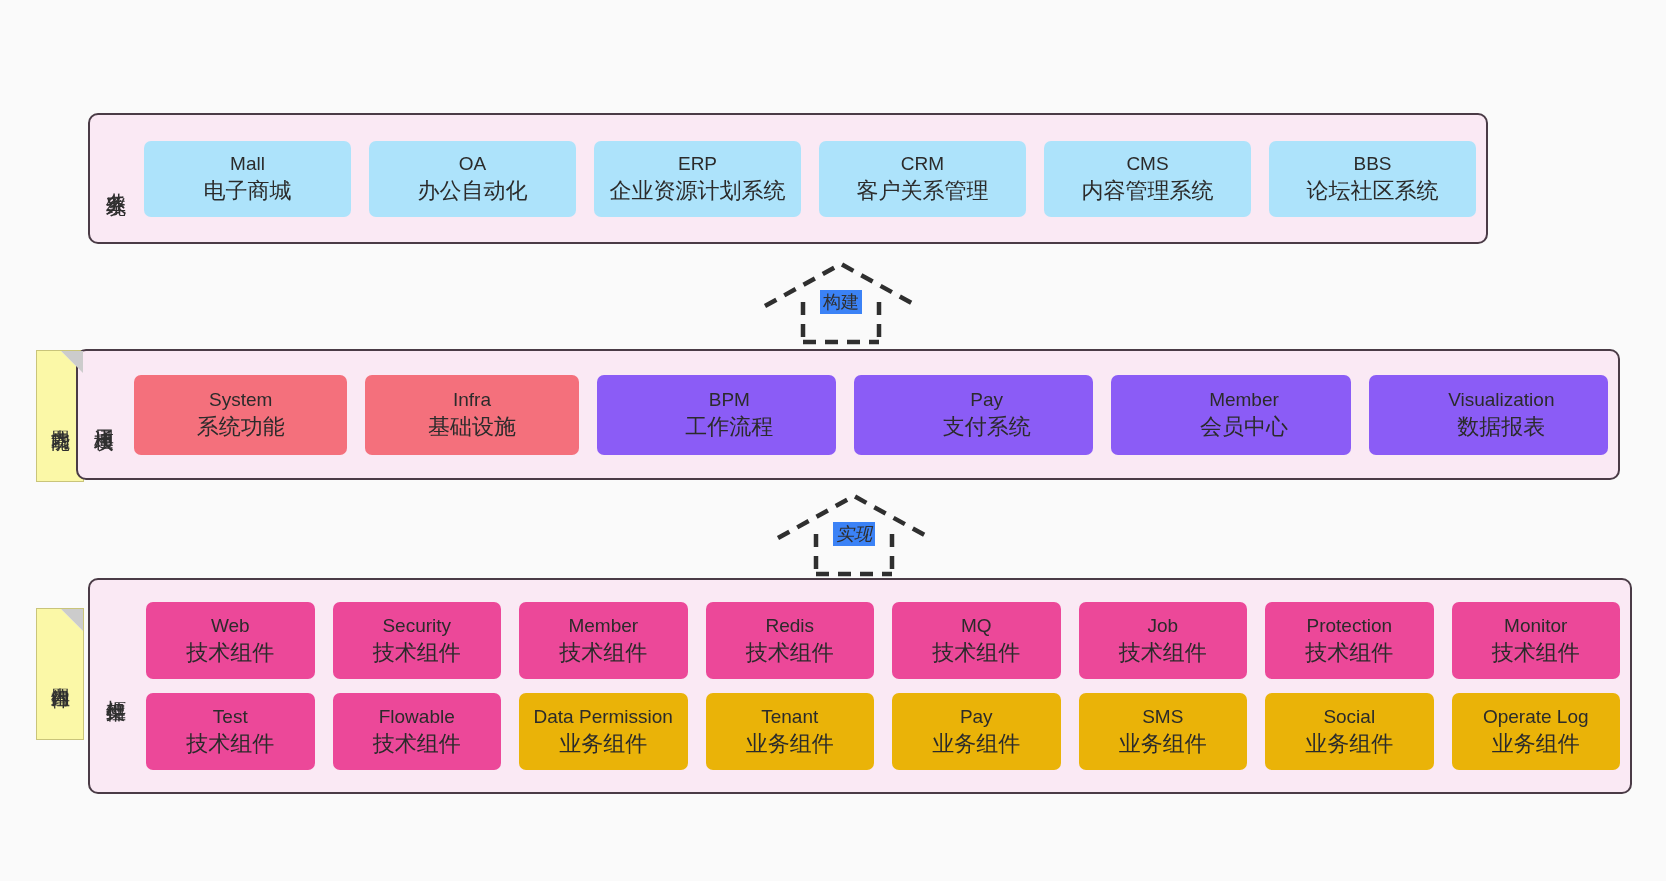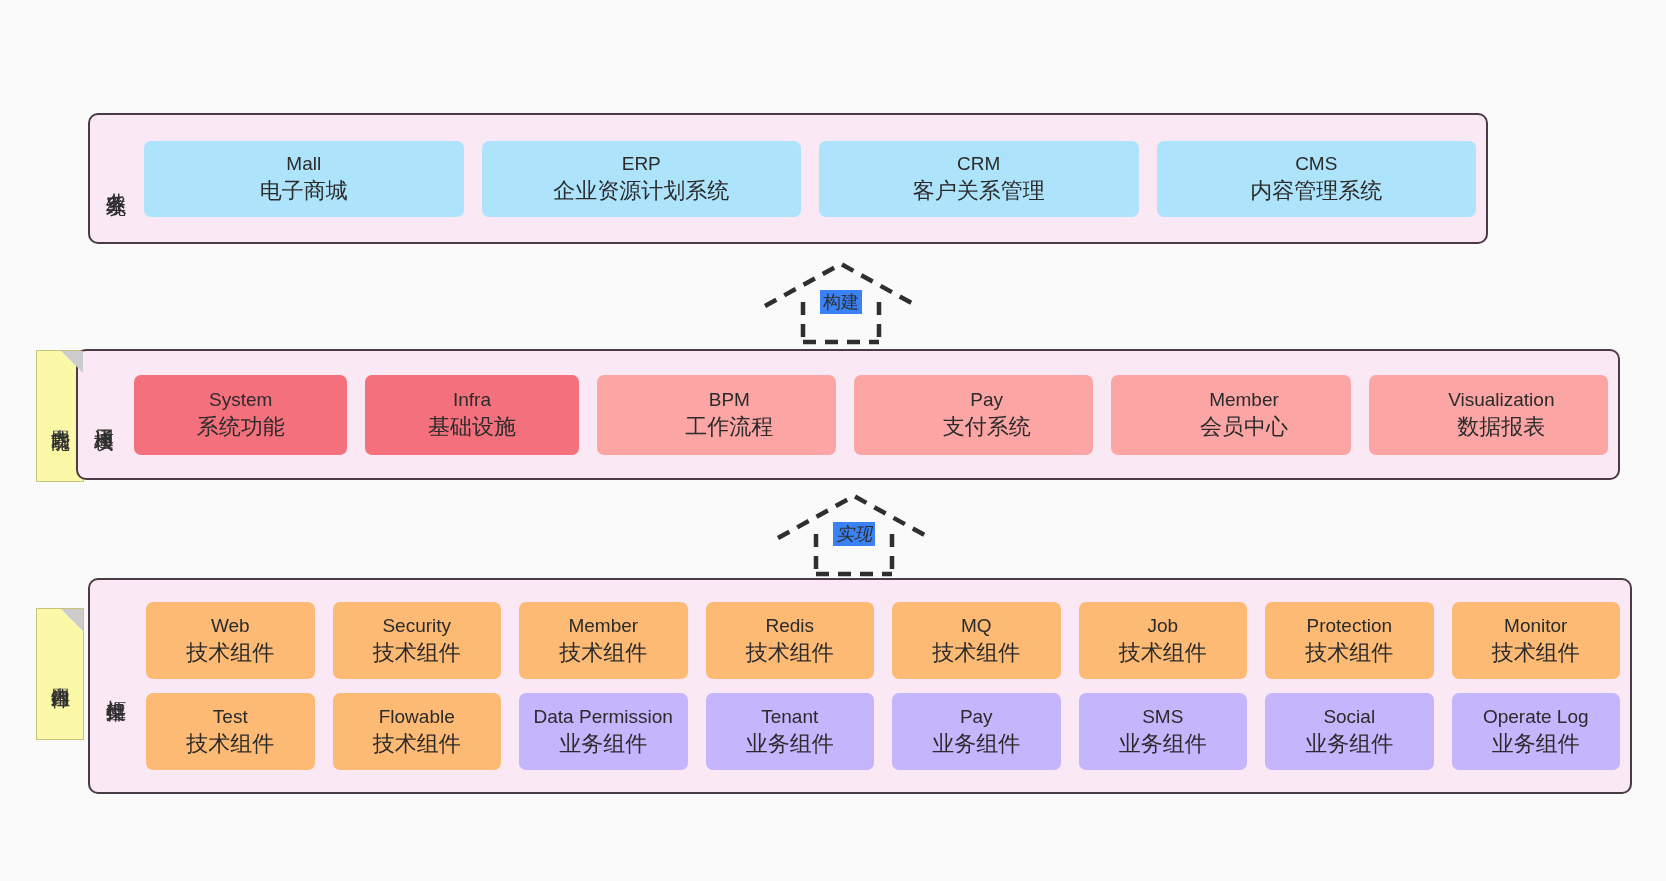--- a/index.html
+++ b/index.html
@@ -64,23 +64,23 @@
     text-align: center;
     line-height: 1.28;
     padding: 4px 6px;
     color: #2b2b2b;
   }
   .card .c-en { font-size: 19px; }
   .card .c-cn { font-size: 22px; }
 
   .card.blue       { background: #ade3fb; }
   .card.red        { background: #f4707c; }
-  .card.pink       { background: #fca5a5; padding-left: 32px; }
-  .card.green      { background: #fdba74; }
-  .card.lightgreen { background: #c4b5fd; }
+  .card.pink       { background: #8b5cf6; padding-left: 32px; }
+  .card.green      { background: #ec4899; }
+  .card.lightgreen { background: #eab308; }
 
   
   #layer-business { left: 88px;  top: 113px; width: 1400px; height: 131px; }
   #layer-common   { left: 76px;  top: 349px; width: 1544px; height: 131px; }
   #layer-frame    { left: 88px;  top: 578px; width: 1544px; height: 216px; }
 
   #layer-business .layer-body { padding-left: 2px; }
   #layer-business .card { height: 76px; }
   #layer-common   .card { height: 80px; }
   #layer-frame    .card { height: 77px; }
@@ -146,30 +146,38 @@
 
   <div class="layer" id="layer-business">
     <div class="layer-title">业务系统</div>
     <div class="layer-body">
       <div class="row">
         <div class="card blue">
           <span class="c-en">Mall</span>
           <span class="c-cn">电子商城</span>
         </div>
         <div class="card blue">
+          <span class="c-en">OA</span>
+          <span class="c-cn">办公自动化</span>
+        </div>
+        <div class="card blue">
           <span class="c-en">ERP</span>
           <span class="c-cn">企业资源计划系统</span>
         </div>
         <div class="card blue">
           <span class="c-en">CRM</span>
           <span class="c-cn">客户关系管理</span>
         </div>
         <div class="card blue">
           <span class="c-en">CMS</span>
           <span class="c-cn">内容管理系统</span>
+        </div>
+        <div class="card blue">
+          <span class="c-en">BBS</span>
+          <span class="c-cn">论坛社区系统</span>
         </div>
       </div>
     </div>
   </div>
 
   <div class="connector" id="conn-build">
     <svg width="172" height="86" viewBox="0 0 172 86">
       <path d="M 10 48 L 86 6 L 162 48" fill="none" stroke="#2f2f2f" stroke-width="4.5" stroke-dasharray="13 9" stroke-linecap="butt"></path>
       <path d="M 48 44 L 48 86" fill="none" stroke="#2f2f2f" stroke-width="4.5" stroke-dasharray="13 9"></path>
       <path d="M 124 44 L 124 86" fill="none" stroke="#2f2f2f" stroke-width="4.5" stroke-dasharray="13 9"></path>

